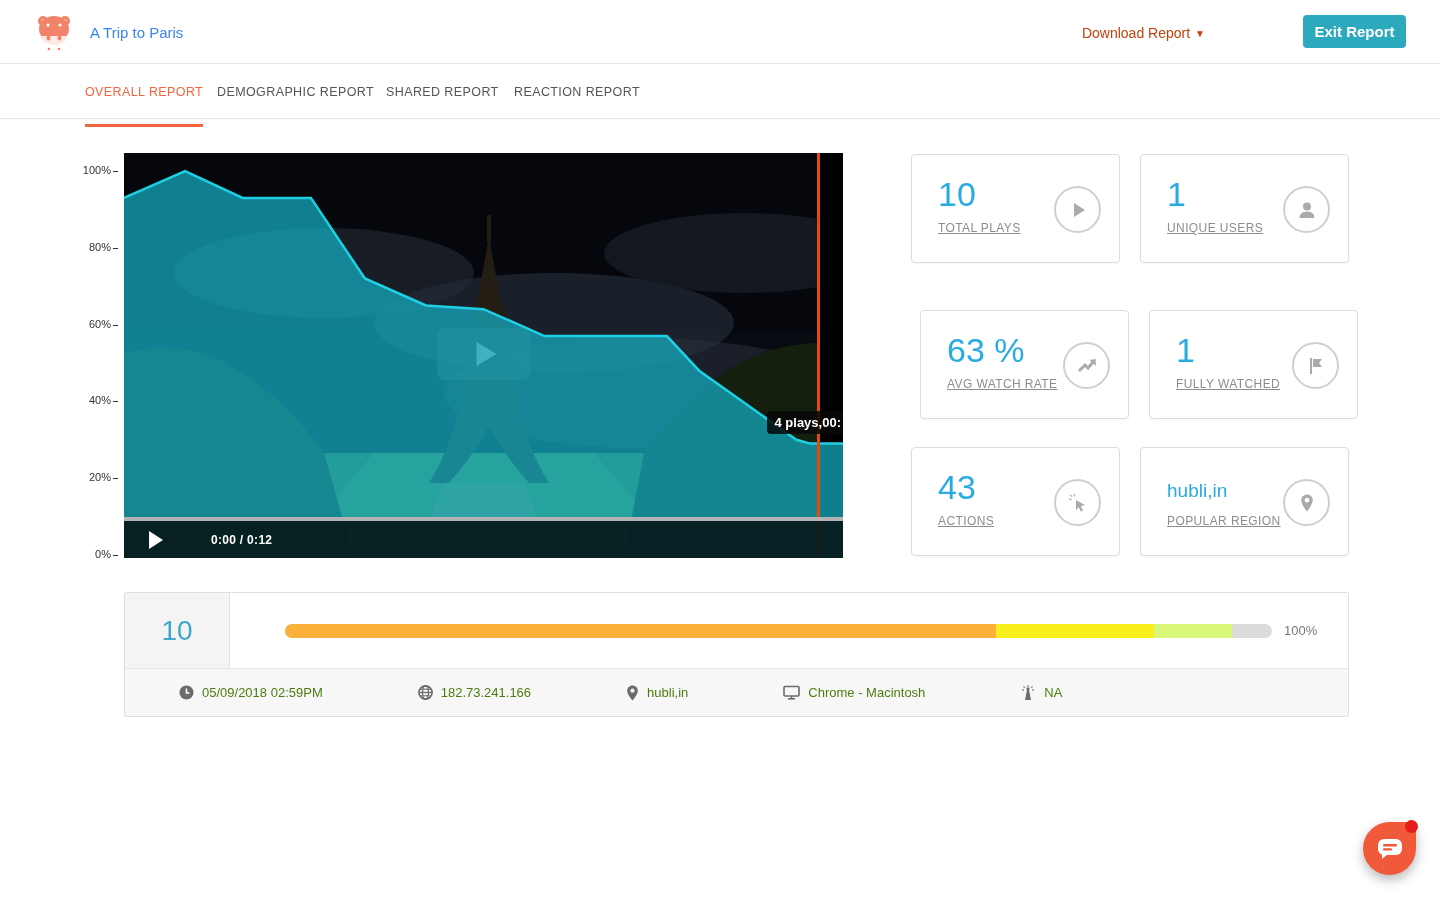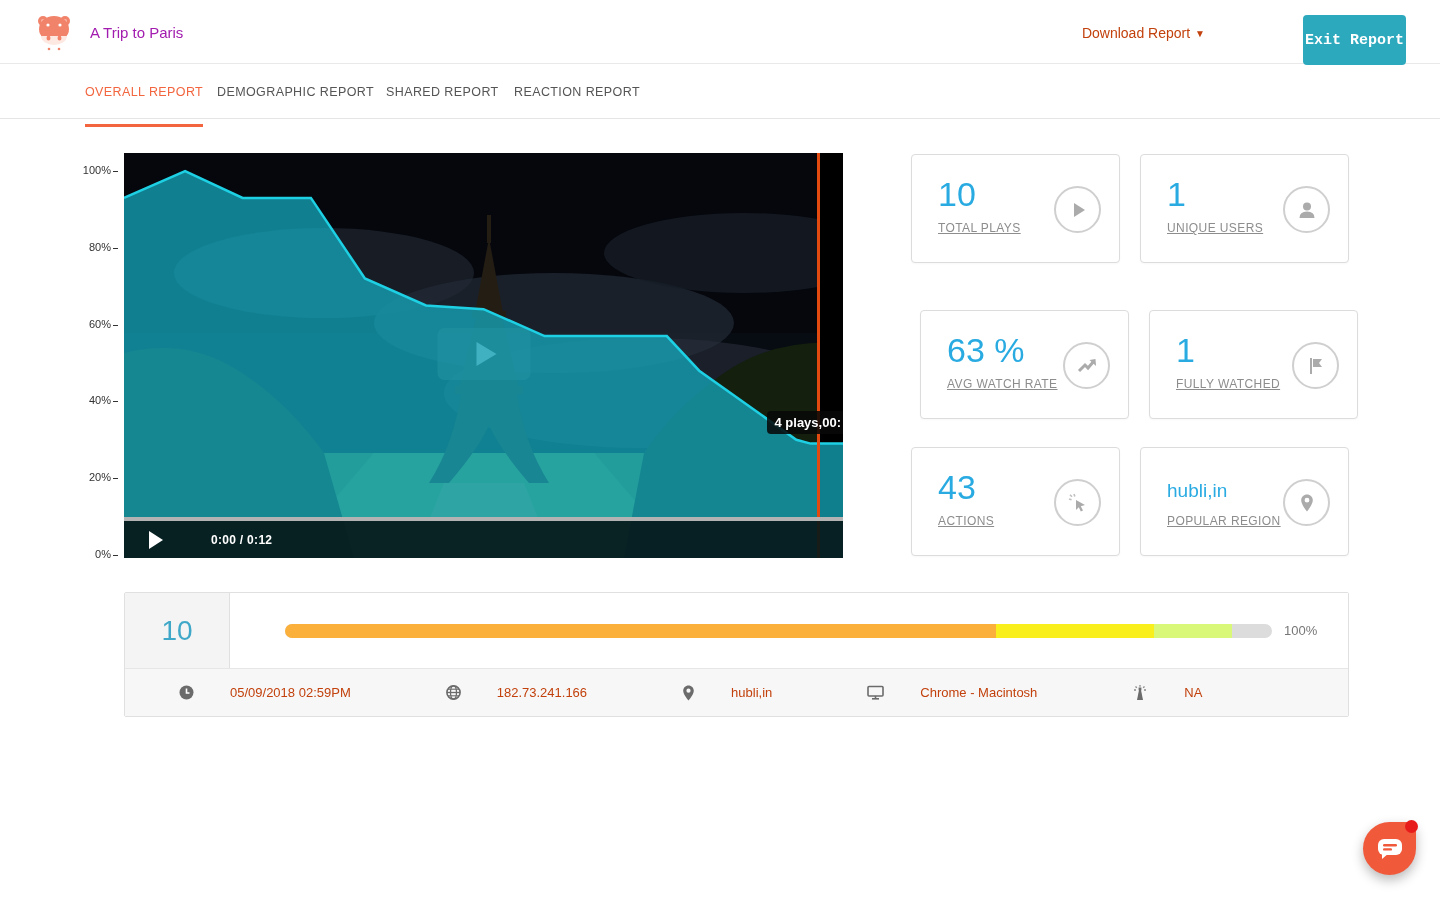--- a/index.html
+++ b/index.html
@@ -1,24 +1,24 @@
 <!DOCTYPE html>
 <html><head>
 <meta charset="utf-8">
 <style>
   * { margin:0; padding:0; box-sizing:border-box; }
   html,body { width:1440px; height:900px; background:#fff; font-family:"Liberation Sans", sans-serif; overflow:hidden; }
 
   
   .header { position:absolute; left:0; top:0; width:1440px; height:64px; background:#fff; border-bottom:1px solid #e9e9e9; }
   .logo { position:absolute; left:36px; top:12px; width:36px; height:40px; }
-  .page-title { position:absolute; left:90px; top:24px; font-size:15px; color:#a21caf; }
+  .page-title { position:absolute; left:90px; top:24px; font-size:15px; color:#3b82f6; }
   .download-link { position:absolute; right:235px; top:25px; font-size:14px; color:#c2410c; cursor:pointer;text-align:center; }
   .download-link .caret { display:inline-block; margin-left:5px; font-size:10px; transform:translateY(-1px); }
-  .exit-btn { position:absolute; right:34px; top:15px; width:103px; height:50px; background:#2da9be; color:#fff; border:none; border-radius:4px; font-size:15px; font-weight:700; font-family:Liberation Mono, monospace; cursor:pointer; }
+  .exit-btn { position:absolute; right:34px; top:15px; width:103px; height:33px; background:#2da9be; color:#fff; border:none; border-radius:4px; font-size:15px; font-weight:700; font-family:Liberation Sans, sans-serif; cursor:pointer; }
 
   
   .tabbar { position:absolute; left:0; top:65px; width:1440px; height:54px; background:#fff; border-bottom:1px solid #e5e5e5; }
   .tab { position:absolute; top:0; height:62px; line-height:54px; font-size:12.5px; letter-spacing:.4px; color:#555; cursor:pointer; }
   .tab.active { color:#f2653e; border-bottom:3px solid #f2653e; font-weight:400; }
   .tab-0 { left:85px; } .tab-1 { left:217px; } .tab-2 { left:386px; } .tab-3 { left:514px; }
 
   
   .yaxis-label { position:absolute; font-size:11px; color:#333; width:46px; text-align:right; }
   .yaxis-label:after { content:""; display:inline-block; width:5px; height:1px; background:#333; vertical-align:middle; margin-left:2px; }
@@ -49,21 +49,21 @@
   
   .engage { position:absolute; left:124px; top:592px; width:1225px; border:1px solid #e0e0e0; border-radius:2px; }
   .engage-row1 { display:flex; height:75px; background:#fff; }
   .engage-count-cell { width:105px; background:#f4f4f4; border-right:1px solid #e0e0e0; display:flex; align-items:center; justify-content:center; }
   .engage-count { font-size:28px; color:#3fa8c8; }
   .engage-bar-cell { flex:1; display:flex; align-items:center; padding:0 22px 0 55px; }
   .bar-track { flex:1; height:14px; background:#dcdcdc; border-radius:7px; overflow:hidden; display:flex; }
   .bar-seg { height:14px; }
   .bar-label { margin-left:12px; font-size:13px; color:#777; width:42px; }
   .engage-row2 { height:48px; background:#f7f7f7; border-top:1px solid #e6e6e6; display:flex; align-items:center; padding-left:54px; }
-  .detail-item { display:flex; align-items:center; margin-right:95px; font-size:13px; color:#c2410c; white-space:nowrap;gap:28px; }
+  .detail-item { display:flex; align-items:center; margin-right:95px; font-size:13px; color:#4d7c0f; white-space:nowrap; }
   .detail-item svg { margin-right:8px; }
 
   
   .chat-widget { position:absolute; right:24px; bottom:25px; width:53px; height:53px; background:#f1593b; border-radius:50% 8px 50% 50%; box-shadow:0 5px 12px rgba(0,0,0,0.28); display:flex; align-items:center; justify-content:center; cursor:pointer; }
   .chat-dot { position:absolute; right:-2px; top:-2px; width:13px; height:13px; background:#e81b1b; border-radius:50%; }
 </style>
 </head>
 <body>
 
 <div class="header">

